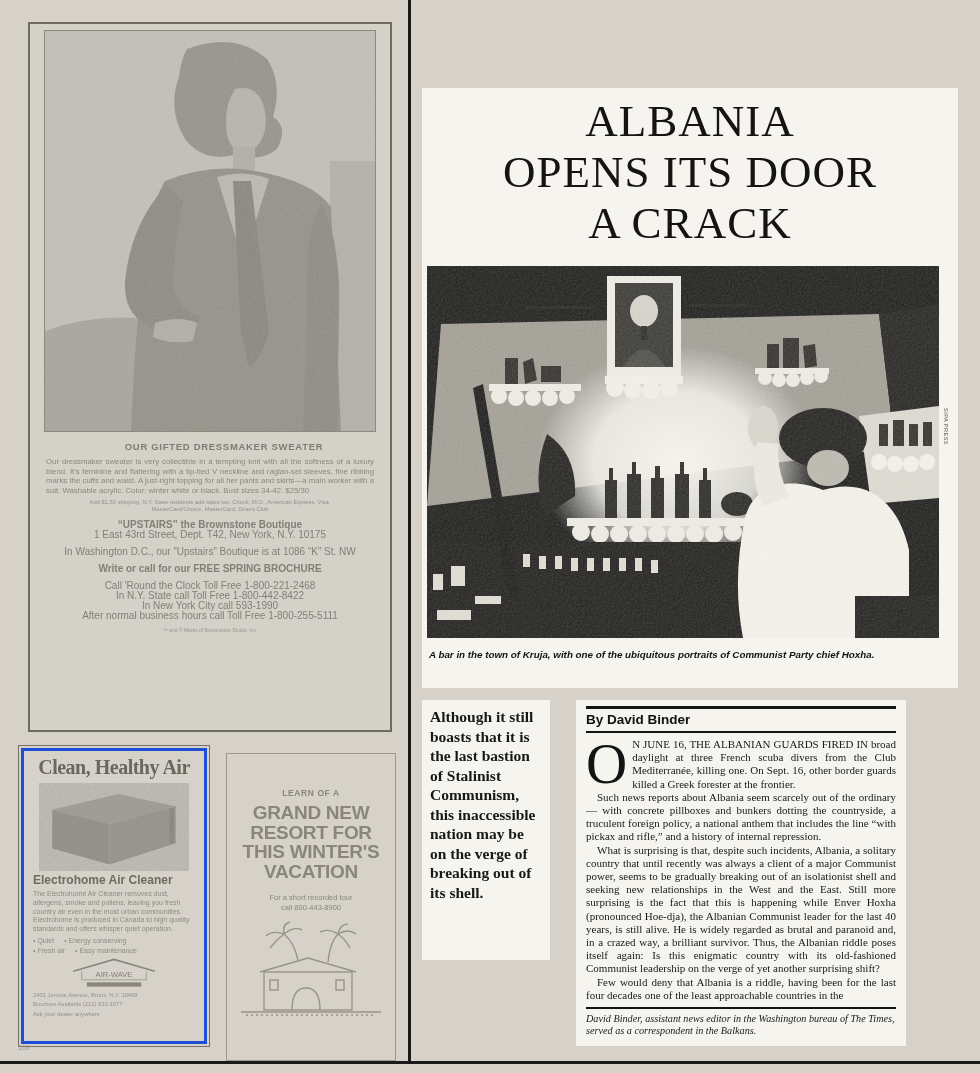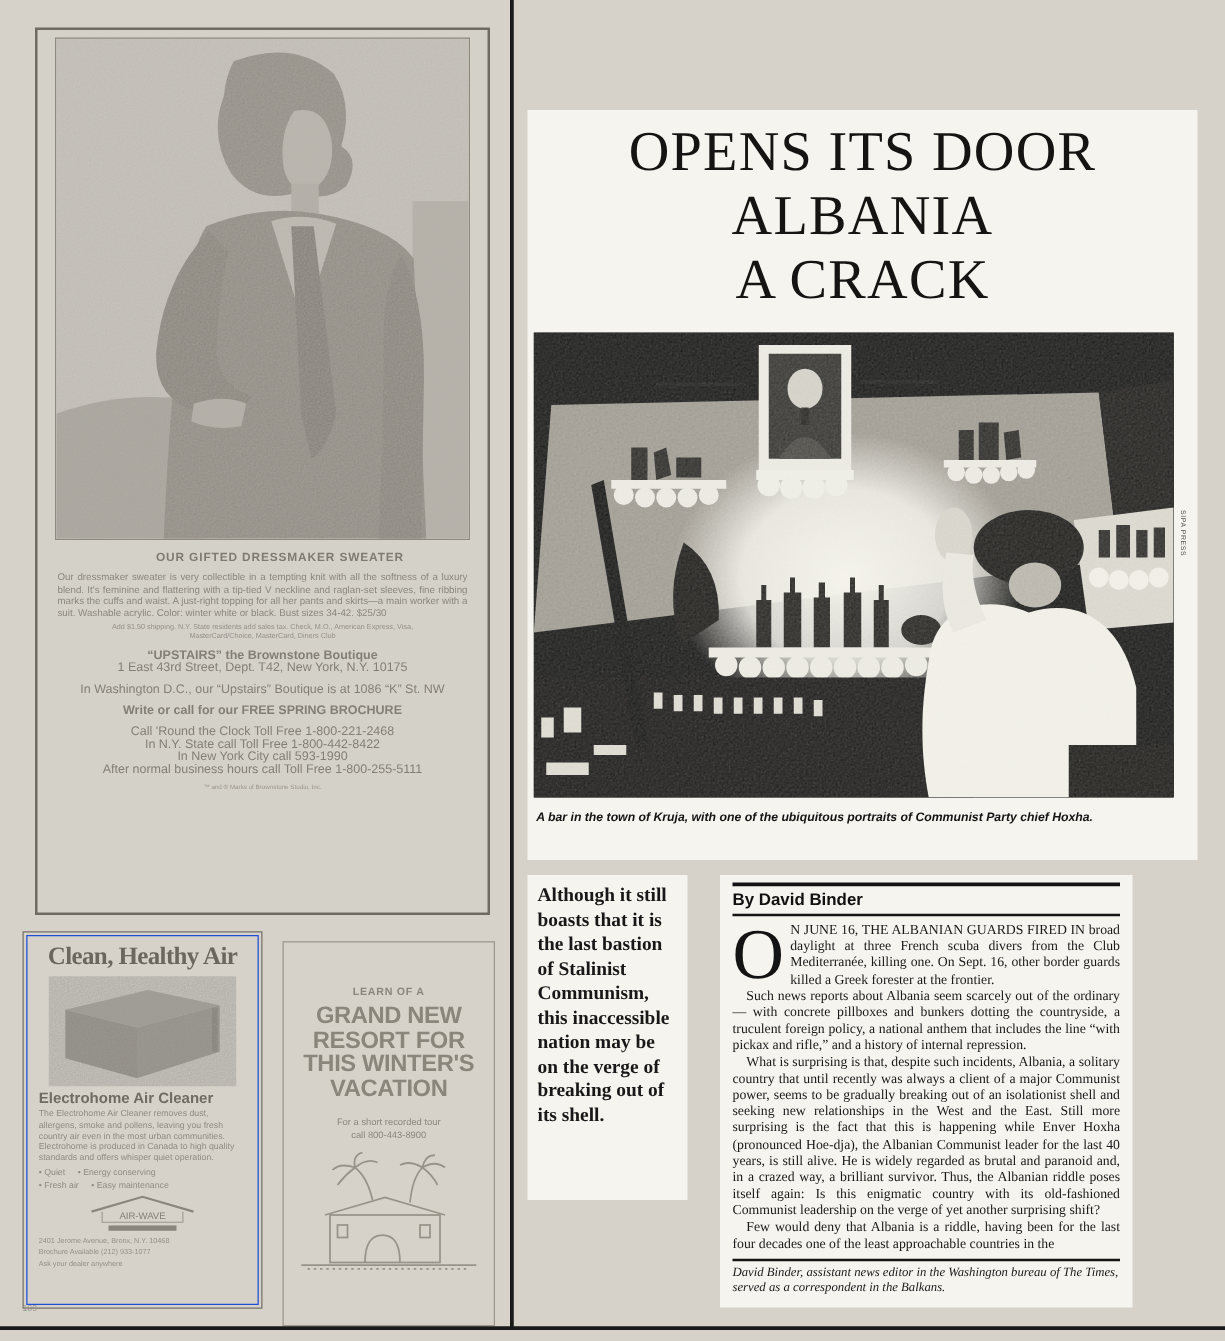--- a/index.html
+++ b/index.html
@@ -20,21 +20,21 @@
   .bs-body{margin:5px 16px 0;font-size:7.8px;line-height:9.6px;color:#8b877d;text-align:justify;}
   .bs-fine{margin:4px 34px 0;font-size:5.8px;line-height:7px;color:#95918a;}
   .bs-l{font-size:10px;line-height:10px;color:#837f76;}
   .bs-gap{margin-top:7px;}
   .bs-bold{font-weight:bold;}
   .bs-copy{margin-top:6px;font-size:5px;color:#9b978e;}
 
   
   .air-ad{position:absolute;left:18px;top:745px;width:192px;height:302px;
           border:1px solid #76726a;box-sizing:border-box;}
-  .air-inner{position:absolute;inset:2px;border:1px solid #1d4ed8;overflow:hidden;}
+  .air-inner{position:absolute;inset:2px;border:3px solid #1d4ed8;overflow:hidden;}
   .air-h{margin-top:5px;text-align:center;font-family:"Liberation Serif",serif;font-weight:bold;
          font-size:20px;letter-spacing:-.5px;color:#6b675f;}
   .air-box{display:block;margin:4px auto 0;}
   .air-prod{margin:2px 9px 0;font-weight:bold;font-size:12px;color:#6f6b62;}
   .air-body{margin:3px 9px 0;font-size:7px;line-height:8.8px;color:#8f8b81;text-align:left;}
   .air-bul{margin:3px 9px 0;display:flex;gap:10px;font-size:7px;color:#8f8b81;}
   .air-logo{display:block;margin:2px auto 0;}
   .air-addr{margin:2px 9px 0;font-size:5.8px;line-height:7.4px;color:#95918a;text-align:left;}
 
   
@@ -197,22 +197,22 @@
     </svg>
   </div>
 
   <div class="page-num">109</div>
 
   <div class="v-divider"></div>
   <div class="h-bottom"></div>
 
   <div class="art-panel">
     <div class="art-headline">
+      <div>ALBANIA</div>
       <div>OPENS ITS DOOR</div>
-      <div>ALBANIA</div>
       <div>A CRACK</div>
     </div>
 
     <div class="art-photo">
       <svg viewBox="0 0 512 372" width="512" height="372">
         <defs>
           <radialGradient id="glow" cx="50%" cy="50%" r="50%">
             <stop offset="0%" stop-color="#f2f0e9" stop-opacity="1"></stop>
             <stop offset="60%" stop-color="#f2f0e9" stop-opacity=".85"></stop>
             <stop offset="100%" stop-color="#f2f0e9" stop-opacity="0"></stop>

